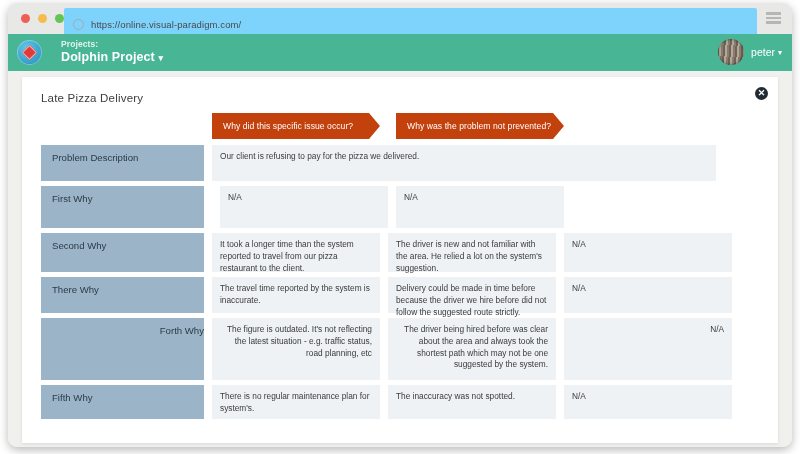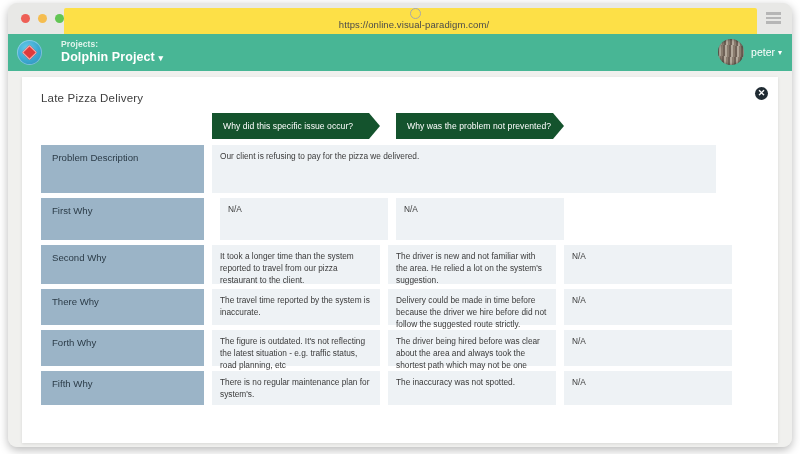--- a/index.html
+++ b/index.html
@@ -45,25 +45,24 @@
     border-radius: 50%;
   }
   .tl-red    { left: 0px;  background: #ee5f56; }
   .tl-yellow { left: 17px; background: #f5bd4f; }
   .tl-green  { left: 34px; background: #62c554; }
 
   #url-bar {
     position: absolute;
     left: 56px; top: 5px;
     width: 693px; height: 33px;
-    background: #fde047;
+    background: #7dd3fc;
     border-radius: 2px;
     display: flex;
     align-items: center;
-    flex-direction: column;
   }
   #url-circle-icon {
     margin-left: 9px;
     width: 9px; height: 9px;
     border: 1.3px solid #a8a8a8;
     border-radius: 50%;
     flex: none;
   }
   #url-text {
     margin-left: 7px;
@@ -219,21 +218,21 @@
 
   
   #header-row {
     display: flex;
     margin-bottom: 6px;
     height: 26px;
   }
   .chevron {
     position: relative;
     height: 26px;
-    background: #14532d;
+    background: #c2410c;
     color: #ffffff;
     font-size: 8.6px;
     display: flex;
     align-items: center;
     padding-left: 11px;
     box-sizing: border-box;
     letter-spacing: 0.05px;
     clip-path: polygon(0 0, calc(100% - 11px) 0, 100% 50%, calc(100% - 11px) 100%, 0 100%);
   }
   .chevron-w { width: 168px; flex: none; }
@@ -253,25 +252,25 @@
     background: #eef2f5;
     color: #3a3a3a;
     font-size: 8.3px;
     line-height: 1.42;
     padding: 6px 8px 4px 8px;
     box-sizing: border-box;
   }
   .cell-wide { width: 504px; flex: none; }
 
   
-  .h-desc   { height: 48px; }
+  .h-desc   { height: 36px; }
   .h-why1   { height: 42px; }
   .h-why2   { height: 39px; }
   .h-why3   { height: 36px; }
-  .h-why4   { height: 36px; }
+  .h-why4   { height: 62px; text-align: right; }
   .h-why5   { height: 34px; }
 </style>
 </head>
 <body>
 
 <div id="browser-window">
 
   <div id="browser-chrome">
     <div id="traffic-lights">
       <div class="tl-dot tl-red"></div>

